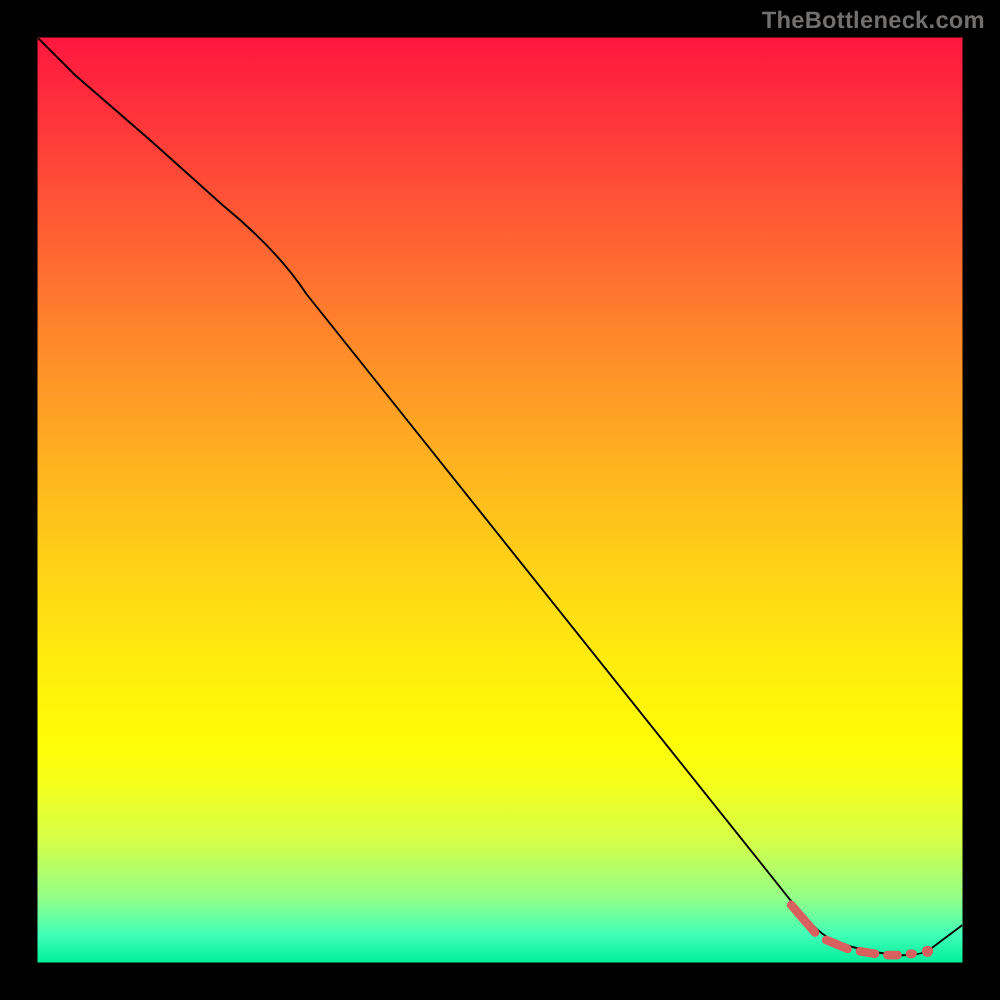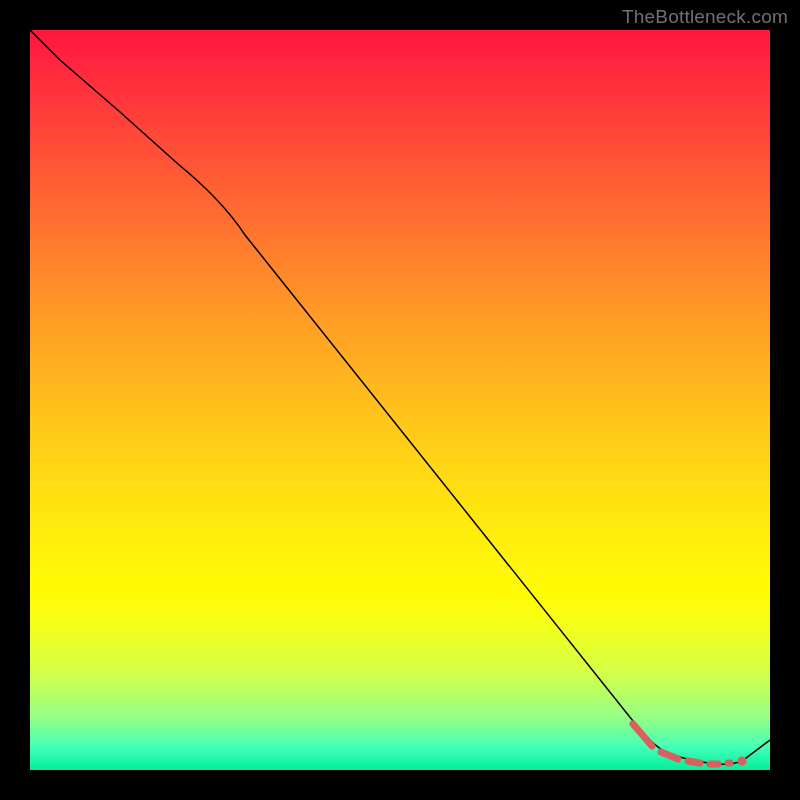--- a/index.html
+++ b/index.html
@@ -51,21 +51,21 @@
   }
   .dot {
     fill: #d8605e;
   }
   .attribution {
     position: absolute;
     top: 6px;
     right: 12px;
     font-family: Arial, Helvetica, sans-serif;
     font-size: 19px;
-    font-weight: 400;
+    font-weight: 700;
     color: #72706f;
     letter-spacing: 0.2px;
   }
 </style>
 </head>
 <body>
 
 <div class="stage">
   <div class="attribution">TheBottleneck.com</div>
 

